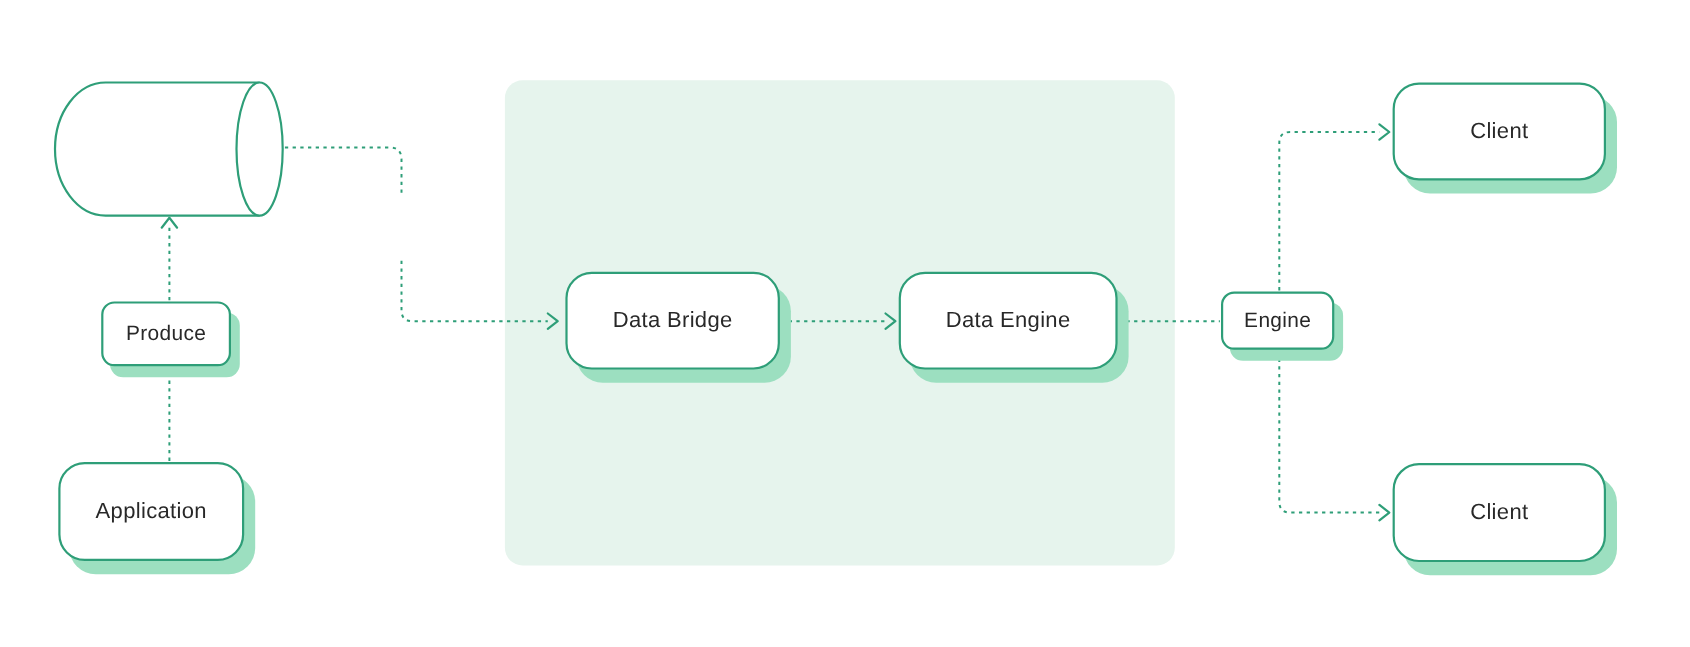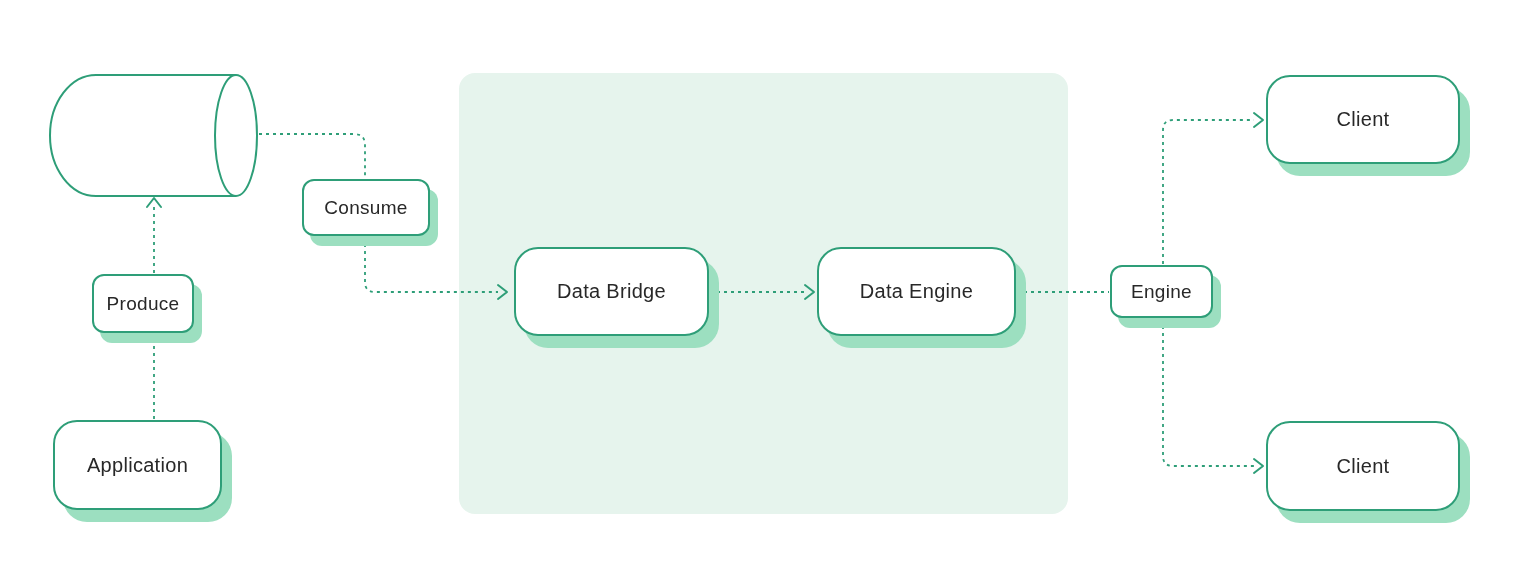--- a/index.html
+++ b/index.html
@@ -61,31 +61,28 @@
     <path class="wire" d="M 1017 292 L 1109 292"></path>
 
     <path class="wire" d="M 1163 264 L 1163 130 Q 1163 120 1173 120 L 1254 120"></path>
     <path class="arrowhead" d="M 1254 113 L 1263 120 L 1254 127"></path>
 
     <path class="wire" d="M 1163 319 L 1163 456 Q 1163 466 1173 466 L 1254 466"></path>
     <path class="arrowhead" d="M 1254 459 L 1263 466 L 1254 473"></path>
   </svg>
 
 
-  <div class="node node--sm" style="left:92px;top:274px;width:102px;height:59px;">
+  <div class="node node--sm" style="left:92px;top:274px;width:118px;height:59px;">
     <span>Produce</span>
   </div>
 
   <div class="node" style="left:53px;top:420px;width:169px;height:90px;">
     <span>Application</span>
   </div>
 
-  <div class="node node--sm" style="left:302px;top:179px;width:128px;height:57px;">
-    <span>Consume</span>
-  </div>
 
   <div class="node" style="left:514px;top:247px;width:195px;height:89px;">
     <span>Data Bridge</span>
   </div>
 
   <div class="node" style="left:817px;top:247px;width:199px;height:89px;">
     <span>Data Engine</span>
   </div>
 
   <div class="node node--sm" style="left:1110px;top:265px;width:103px;height:53px;">

